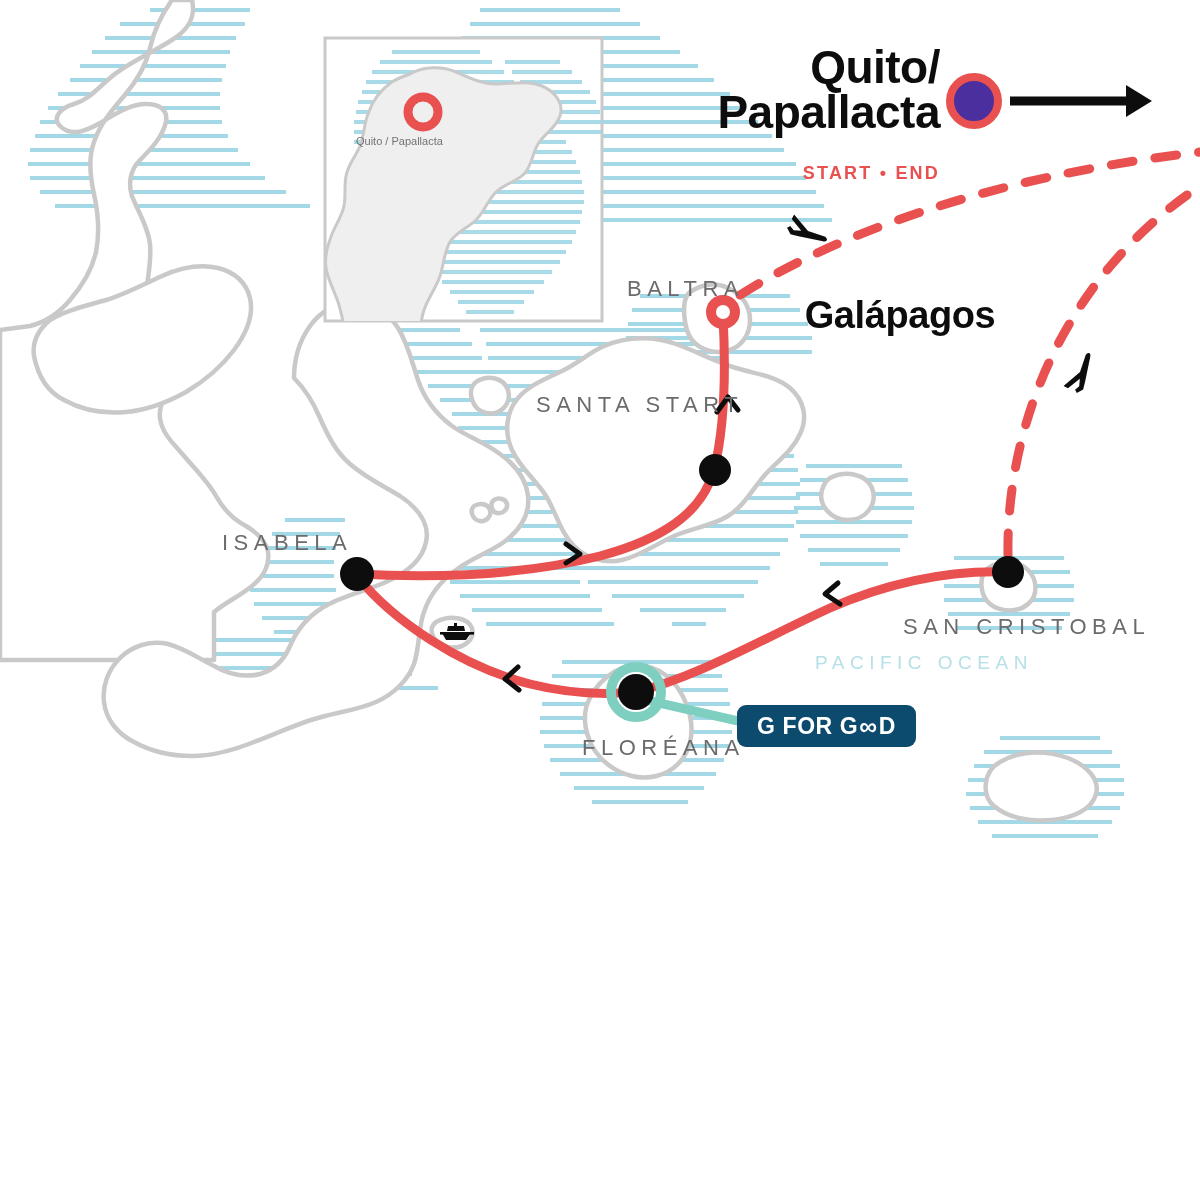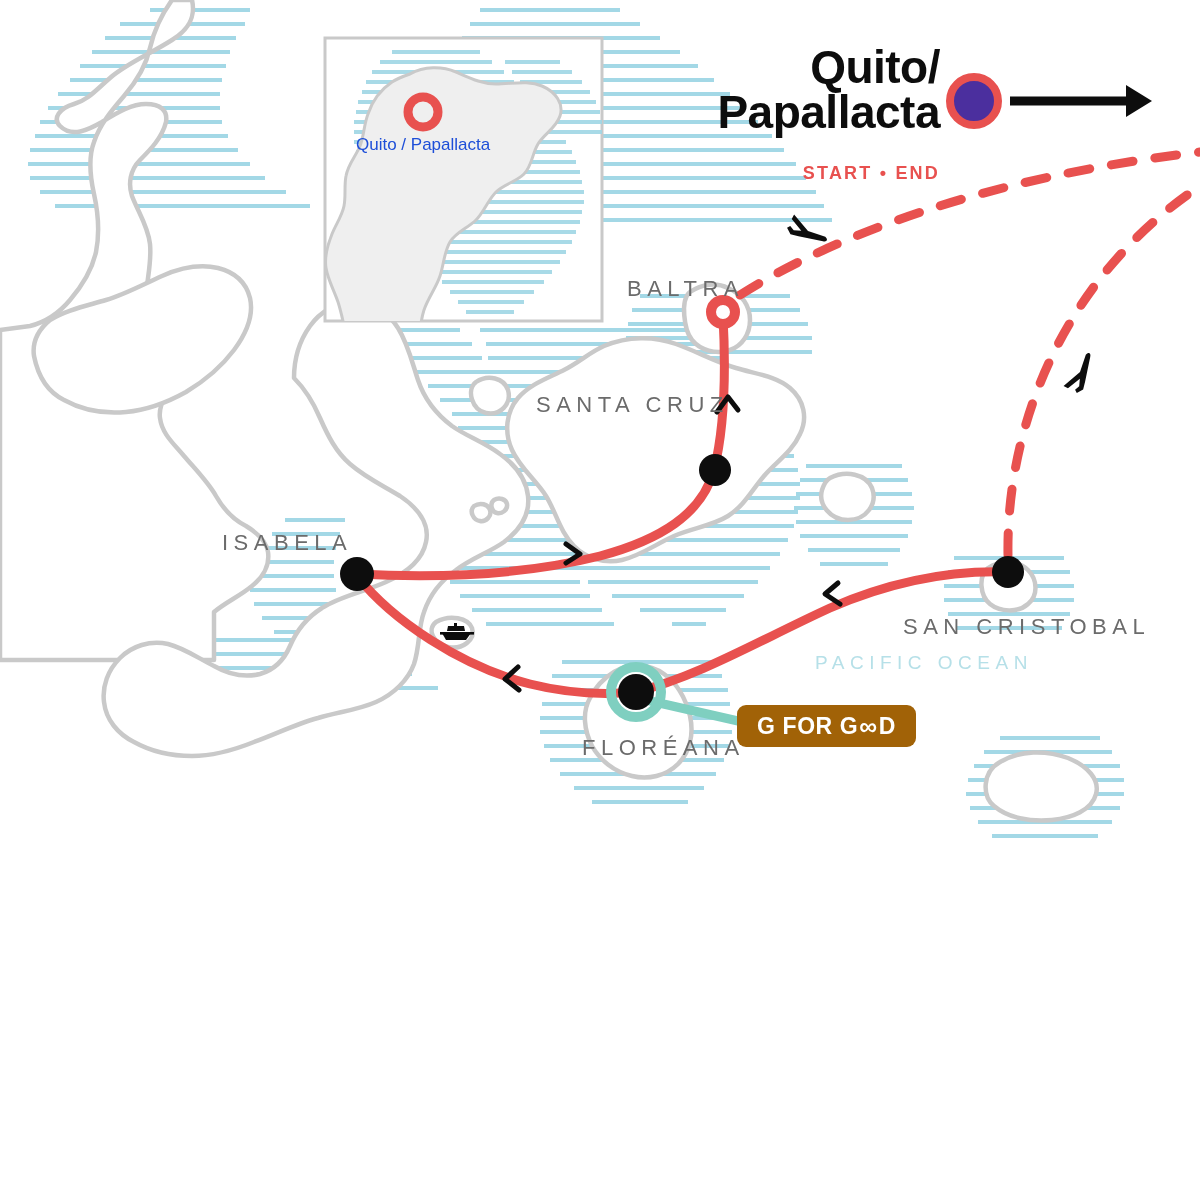--- a/index.html
+++ b/index.html
@@ -97,32 +97,32 @@
     color: #b6e0e8;
     font-weight: 400;
     white-space: nowrap;
     margin-left: 23px;
   }
 
   
   #inset-label {
     left: 356px;
     top: 135px;
-    font-size: 17px;
-    color: #1d4ed8;
+    font-size: 11px;
+    color: #737373;
     white-space: nowrap;
   }
 
   
   #gforgood-badge {
     left: 737px;
     top: 705px;
     height: 42px;
     padding: 0 20px;
-    background: #a16207;
+    background: #0c4a6e;
     border-radius: 9px;
     display: flex;
     align-items: center;
     justify-content: center;
   }
   #gforgood-badge .badge-text {
     color: #ffffff;
     font-size: 23px;
     font-weight: 700;
     letter-spacing: 0.6px;
@@ -381,26 +381,27 @@
 
   <div class="overlay-layer">
 
     <div class="hud-item" id="title-block">
       <div class="title-line">Quito/</div>
       <div class="title-line">Papallacta</div>
       <div class="subtitle">START • END</div>
     </div>
 
     <div class="hud-item" id="region-title">
+      <div class="region-line">Galápagos</div>
     </div>
 
     <div class="hud-item" id="inset-label">Quito / Papallacta</div>
 
     <div class="hud-item island-label" id="label-baltra">BALTRA</div>
-    <div class="hud-item island-label" id="label-santacruz">SANTA CRUZ</div>
+    <div class="hud-item island-label" id="label-santacruz">SANTA START</div>
     <div class="hud-item island-label" id="label-isabela">ISABELA</div>
     <div class="hud-item island-label" id="label-sancristobal">SAN CRISTOBAL</div>
     <div class="hud-item island-label" id="label-floreana">FLORÉANA</div>
     <div class="hud-item" id="label-pacific">PACIFIC OCEAN</div>
 
     <div class="hud-item" id="gforgood-badge">
       <span class="badge-text">
           <span>G FOR G</span>
           <span class="infinity-glyph">∞</span>
           <span>D</span>

